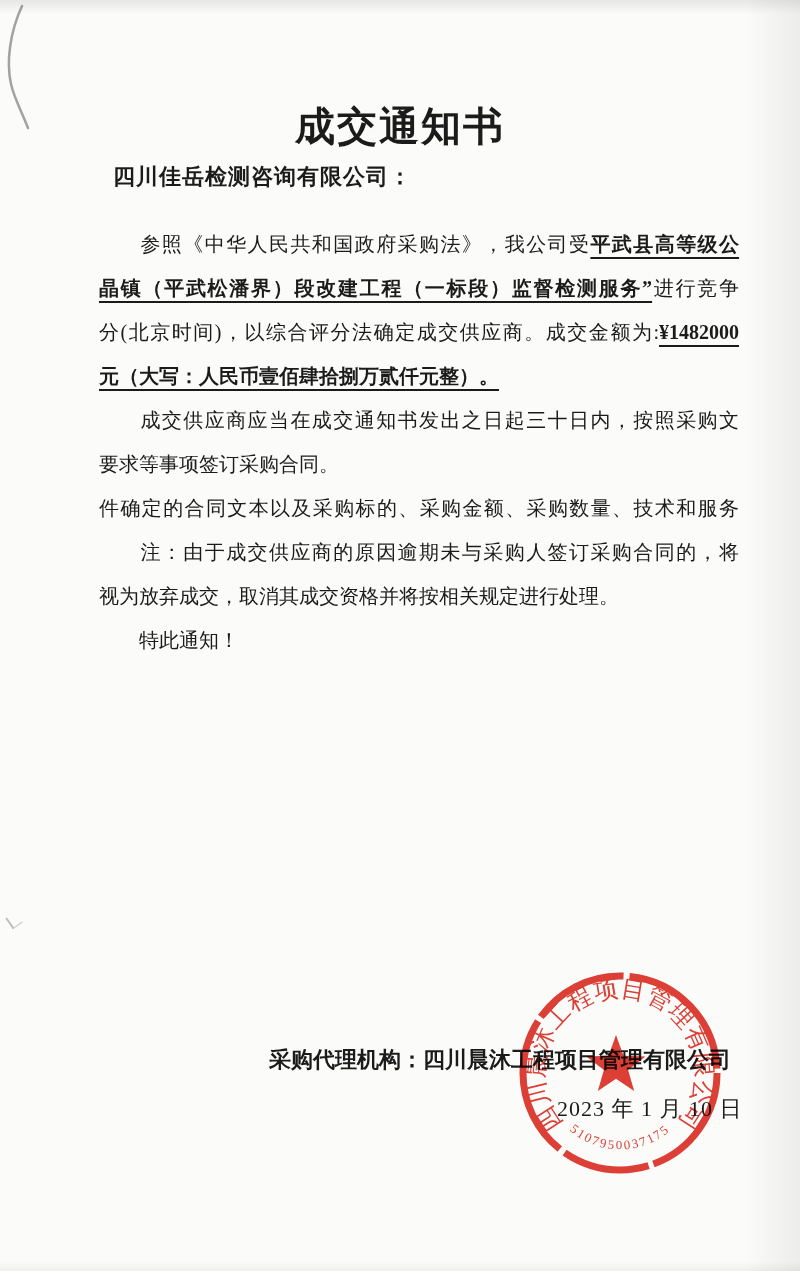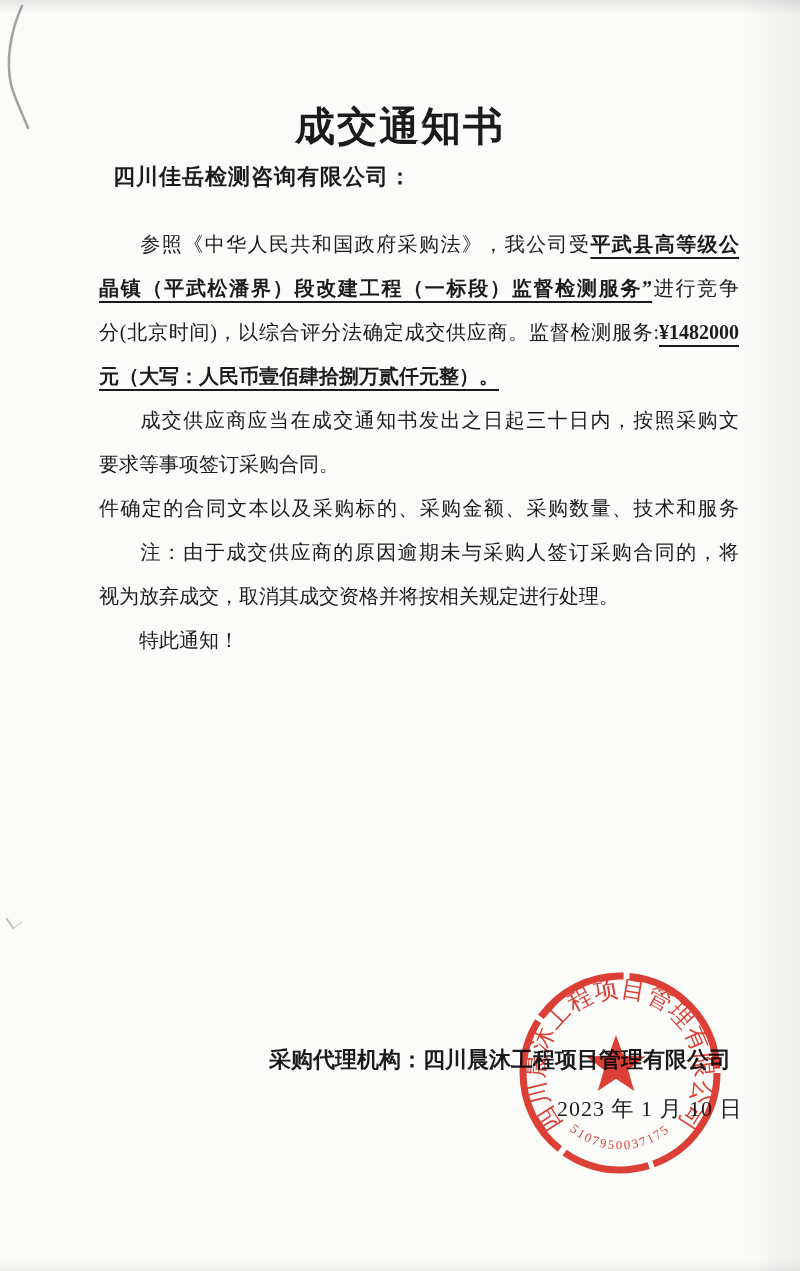--- a/index.html
+++ b/index.html
@@ -75,21 +75,21 @@
   </svg>
   <div class="speck"></div>
 
   <div class="title">成交通知书</div>
 
   <div class="addressee">四川佳岳检测咨询有限公司：</div>
 
   <div class="doc-body">
       <div class="line jfy"><span class="ind"></span><span>参照《中华人民共和国政府采购法》，我公司受</span><span class="u">平武县高等级公</span></div>
       <div class="line jfy"><span class="u">晶镇（平武松潘界）段改建工程（一标段）监督检测服务”</span><span>进行竞争</span></div>
-      <div class="line jfy"><span>分(北京时间)，以综合评分法确定成交供应商。监督检测服务:</span><span class="u">¥1482000</span></div>
+      <div class="line jfy"><span>分(北京时间)，以综合评分法确定成交供应商。成交金额为:</span><span class="u">¥1482000</span></div>
       <div class="line"><span class="u">元（大写：人民币壹佰肆拾捌万贰仟元整）。</span></div>
       <div class="line jfy"><span class="ind"></span><span>成交供应商应当在成交通知书发出之日起三十日内，按照采购文</span></div>
       <div class="line"><span>要求等事项签订采购合同。</span></div>
       <div class="line jfy"><span>件确定的合同文本以及采购标的、采购金额、采购数量、技术和服务</span></div>
       <div class="line jfy"><span class="ind"></span><span>注：由于成交供应商的原因逾期未与采购人签订采购合同的，将</span></div>
       <div class="line"><span>视为放弃成交，取消其成交资格并将按相关规定进行处理。</span></div>
       <div class="line"><span class="ind"></span><span>特此通知！</span></div>
     </div>
 
   <div class="footer-agency">采购代理机构：四川晨沐工程项目管理有限公司</div>

